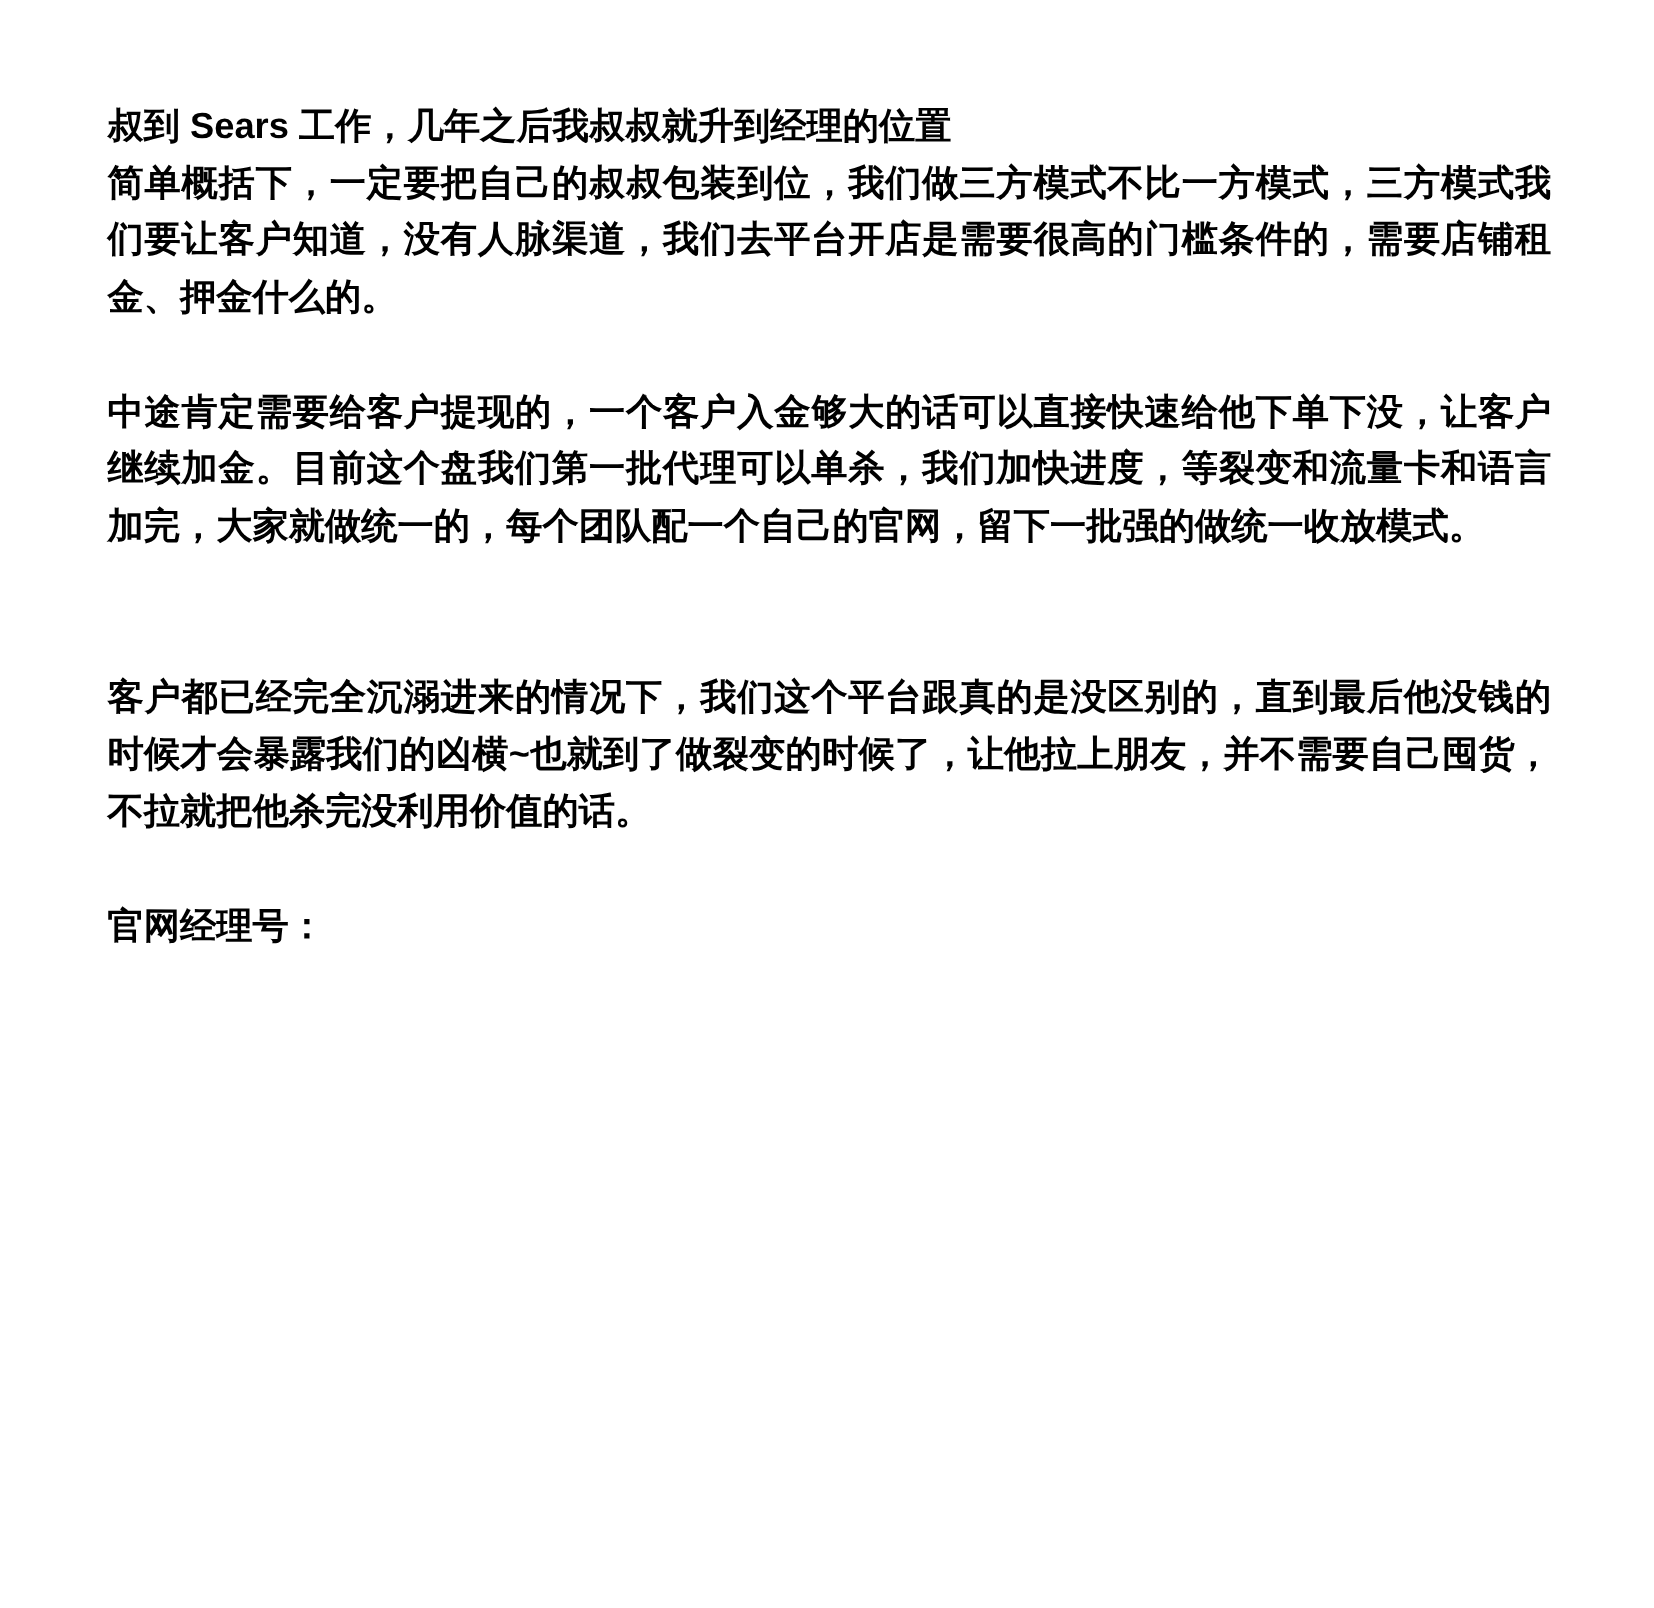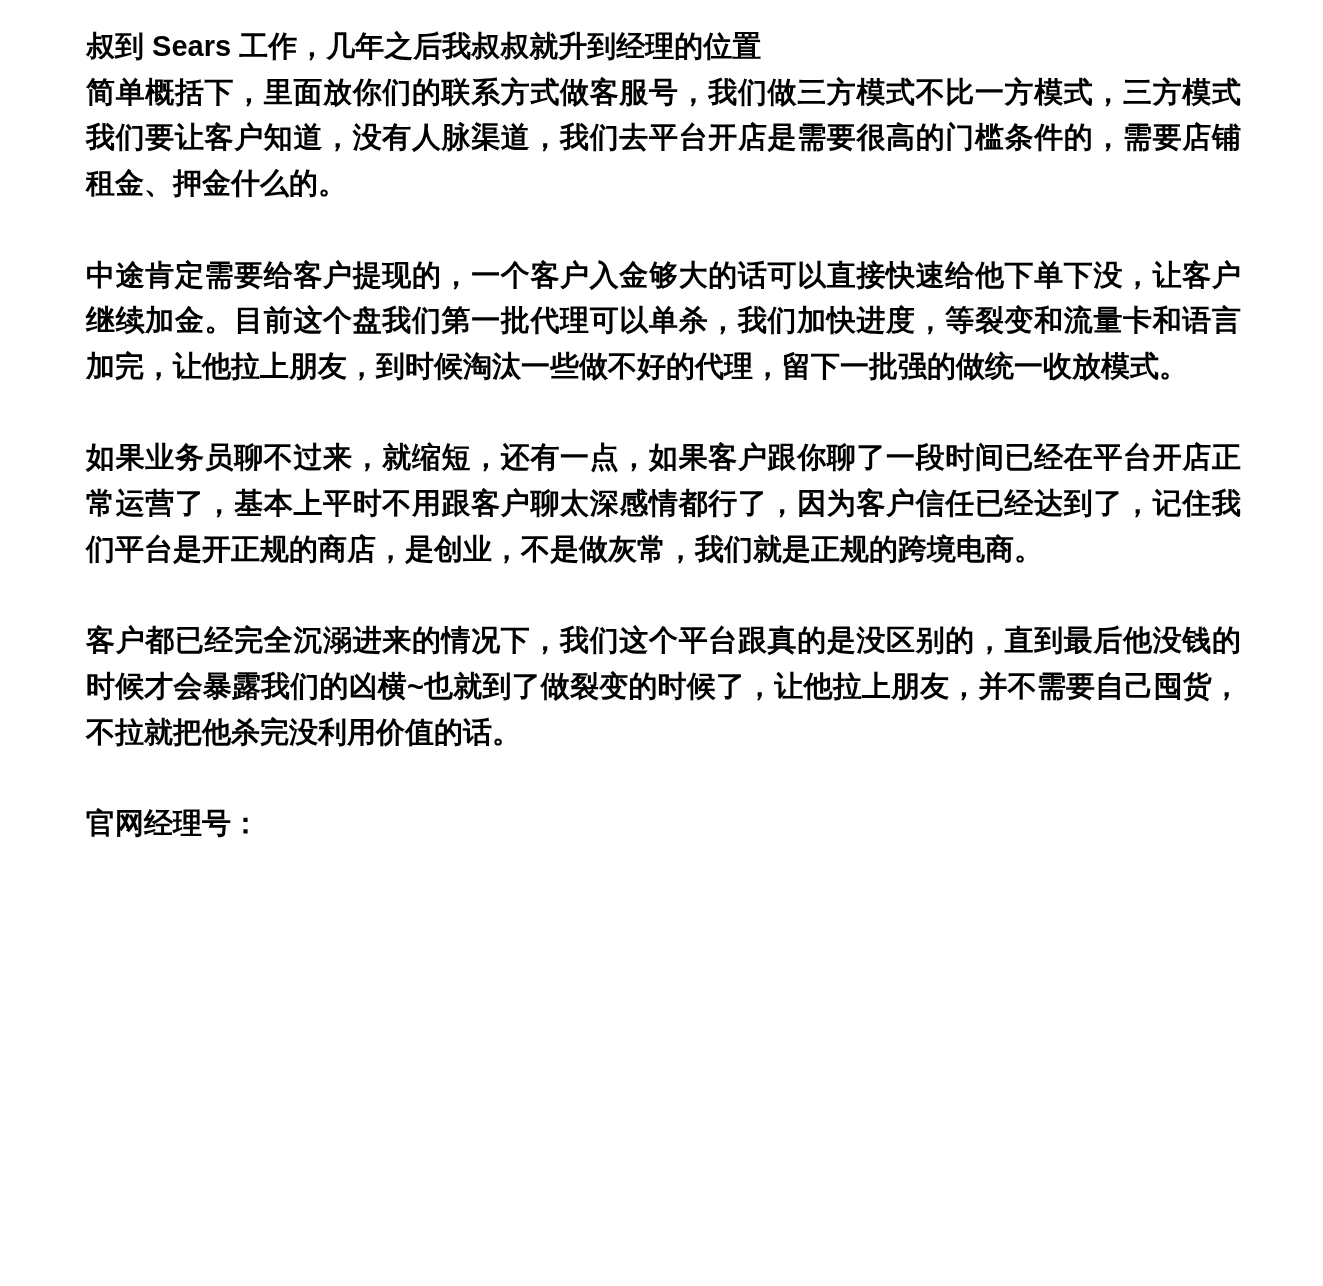--- a/index.html
+++ b/index.html
@@ -9,21 +9,21 @@
   body {
     width: 1323px;
     height: 1286px;
     background: #ffffff;
     overflow: hidden;
   }
   .page {
     box-sizing: border-box;
     width: 1323px;
     min-height: 1286px;
-    padding: 24px 82px 0 86px;
+    padding: 79px 82px 0 86px;
     background: #ffffff;
   }
   .para {
     margin: 0;
     font-family: "Liberation Sans", "DejaVu Sans", sans-serif;
     font-weight: 700;
     font-size: 29px;
     line-height: 45.7px;
     color: #000000;
     text-align: justify;
@@ -33,23 +33,22 @@
   .para.blank {
     min-height: 45.7px;
   }
 </style>
 </head>
 <body style="background: rgb(255, 255, 255);">
 
 <div class="page">
   <div id="doc-body" style="color: rgb(0, 0, 0);">
       <p class="para">叔到 Sears 工作，几年之后我叔叔就升到经理的位置</p>
-      <p class="para">简单概括下，里面放你们的联系方式做客服号，我们做三方模式不比一方模式，三方模式我们要让客户知道，没有人脉渠道，我们去平台开店是需要很高的门槛条件的，需要店铺租金、押金什么的。</p>
+      <p class="para">简单概括下，一定要把自己的叔叔包装到位，我们做三方模式不比一方模式，三方模式我们要让客户知道，没有人脉渠道，我们去平台开店是需要很高的门槛条件的，需要店铺租金、押金什么的。</p>
       <p class="para blank"></p>
-      <p class="para">中途肯定需要给客户提现的，一个客户入金够大的话可以直接快速给他下单下没，让客户继续加金。目前这个盘我们第一批代理可以单杀，我们加快进度，等裂变和流量卡和语言加完，让他拉上朋友，到时候淘汰一些做不好的代理，留下一批强的做统一收放模式。</p>
+      <p class="para">中途肯定需要给客户提现的，一个客户入金够大的话可以直接快速给他下单下没，让客户继续加金。目前这个盘我们第一批代理可以单杀，我们加快进度，等裂变和流量卡和语言加完，大家就做统一的，每个团队配一个自己的官网，留下一批强的做统一收放模式。</p>
       <p class="para blank"></p>
-      <p class="para">如果业务员聊不过来，就缩短，还有一点，如果客户跟你聊了一段时间已经在平台开店正常运营了，基本上平时不用跟客户聊太深感情都行了，因为客户信任已经达到了，记住我们平台是开正规的商店，是创业，不是做灰常，我们就是正规的跨境电商。</p>
       <p class="para blank"></p>
       <p class="para">客户都已经完全沉溺进来的情况下，我们这个平台跟真的是没区别的，直到最后他没钱的时候才会暴露我们的凶横~也就到了做裂变的时候了，让他拉上朋友，并不需要自己囤货，不拉就把他杀完没利用价值的话。</p>
       <p class="para blank"></p>
       <p class="para">官网经理号：</p>
     </div>
 </div>
 
 </body></html>

